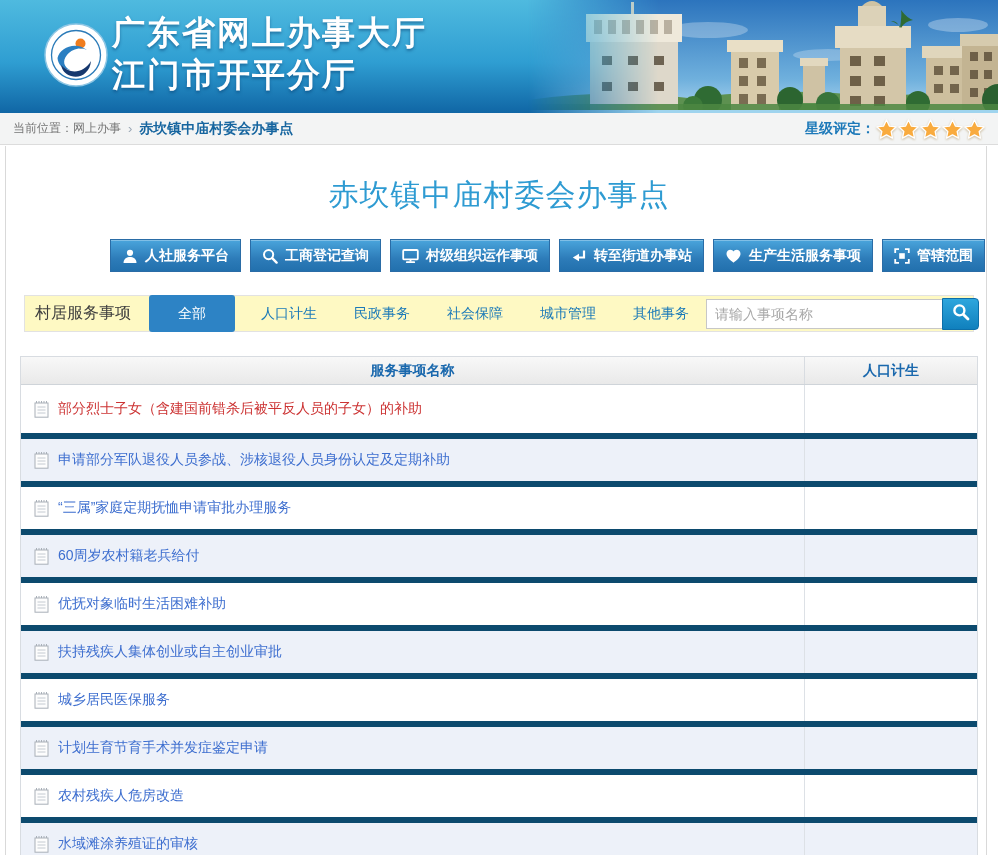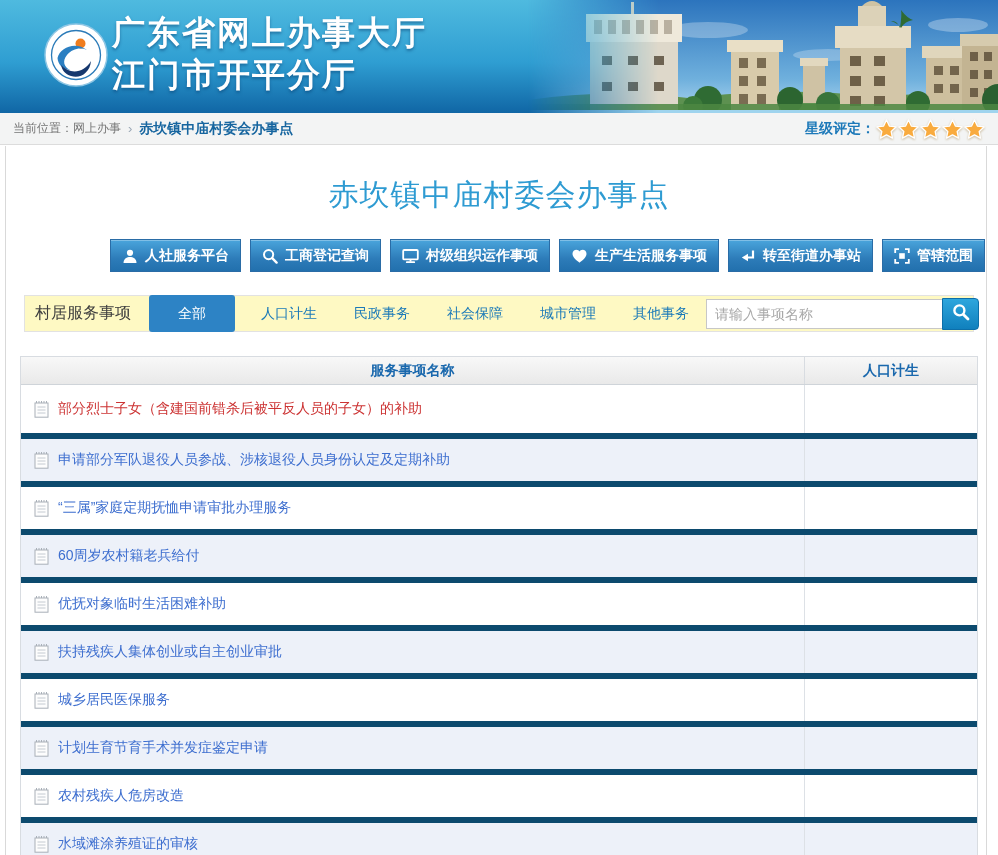--- a/index.html
+++ b/index.html
@@ -228,34 +228,34 @@
         <svg width="17" height="16" viewBox="0 0 17 16">
           <rect x="1.2" y="2" width="14.6" height="9.4" rx="1" fill="none" stroke="#fff" stroke-width="1.8"></rect>
           <line x1="8.5" y1="11.4" x2="8.5" y2="13.6" stroke="#fff" stroke-width="1.8"></line>
           <line x1="4.8" y1="14.2" x2="12.2" y2="14.2" stroke="#fff" stroke-width="1.8" stroke-linecap="round"></line>
         </svg>
       </span>
     <span>村级组织运作事项</span>
   </button>
   <button class="qbtn">
     <span>
-        <svg width="17" height="16" viewBox="0 0 17 16">
-          <path d="M8.5,14.6 C8.5,14.6 1.5,10.2 1.5,5.7 C1.5,3.3 3.4,1.7 5.4,1.7 C6.8,1.7 7.9,2.5 8.5,3.5 C9.1,2.5 10.2,1.7 11.6,1.7 C13.6,1.7 15.5,3.3 15.5,5.7 C15.5,10.2 8.5,14.6 8.5,14.6 Z" fill="#fff"></path>
-        </svg>
-      </span>
-    <span>生产生活服务事项</span>
-  </button>
-  <button class="qbtn">
-    <span>
         <svg width="16" height="16" viewBox="0 0 16 16">
           <path d="M13,2.5 L13,9.5 L7,9.5" fill="none" stroke="#fff" stroke-width="2.2"></path>
           <polygon points="8,5.8 8,13.2 1.8,9.5" fill="#fff"></polygon>
         </svg>
       </span>
     <span>转至街道办事站</span>
+  </button>
+  <button class="qbtn">
+    <span>
+        <svg width="17" height="16" viewBox="0 0 17 16">
+          <path d="M8.5,14.6 C8.5,14.6 1.5,10.2 1.5,5.7 C1.5,3.3 3.4,1.7 5.4,1.7 C6.8,1.7 7.9,2.5 8.5,3.5 C9.1,2.5 10.2,1.7 11.6,1.7 C13.6,1.7 15.5,3.3 15.5,5.7 C15.5,10.2 8.5,14.6 8.5,14.6 Z" fill="#fff"></path>
+        </svg>
+      </span>
+    <span>生产生活服务事项</span>
   </button>
   <button class="qbtn">
     <span>
         <svg width="16" height="16" viewBox="0 0 16 16">
           <path d="M1.2,5 V1.2 H5 M11,1.2 H14.8 V5 M14.8,11 V14.8 H11 M5,14.8 H1.2 V11" fill="none" stroke="#fff" stroke-width="1.8"></path>
           <rect x="5.2" y="5.2" width="5.6" height="5.6" fill="#fff"></rect>
         </svg>
       </span>
     <span>管辖范围</span>
   </button>

